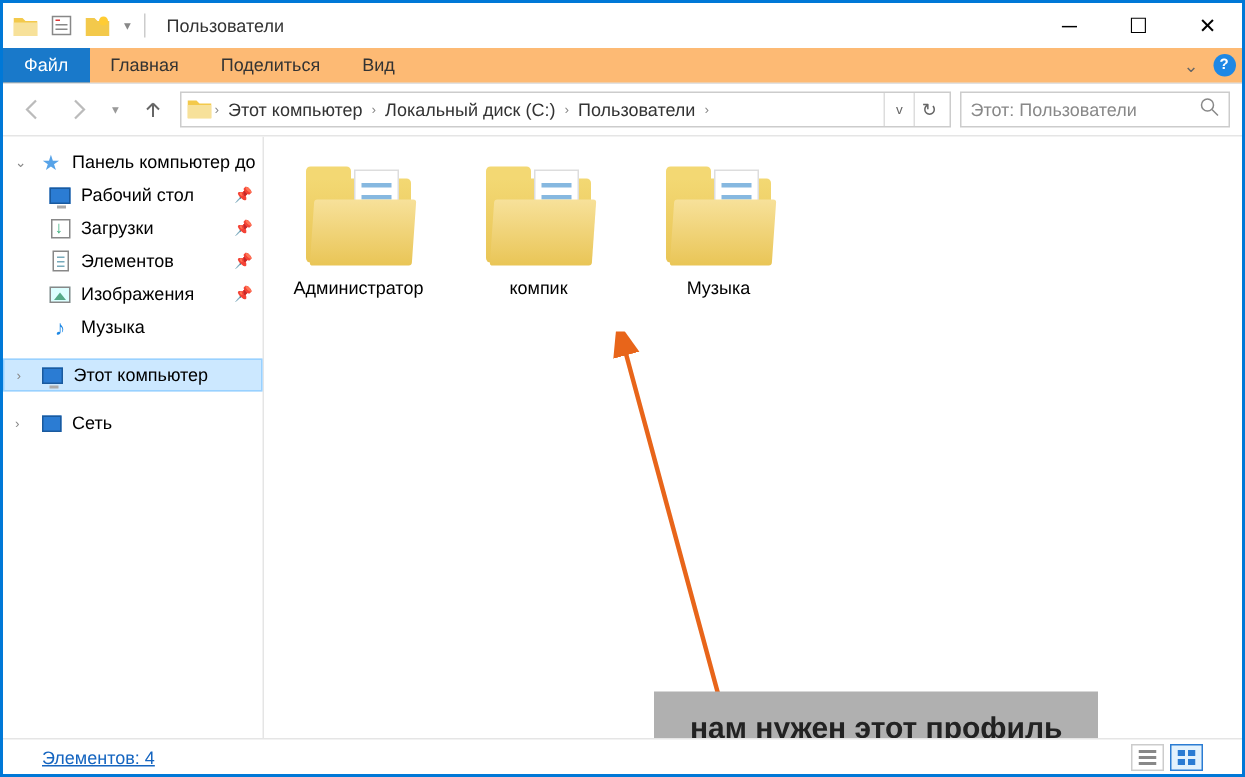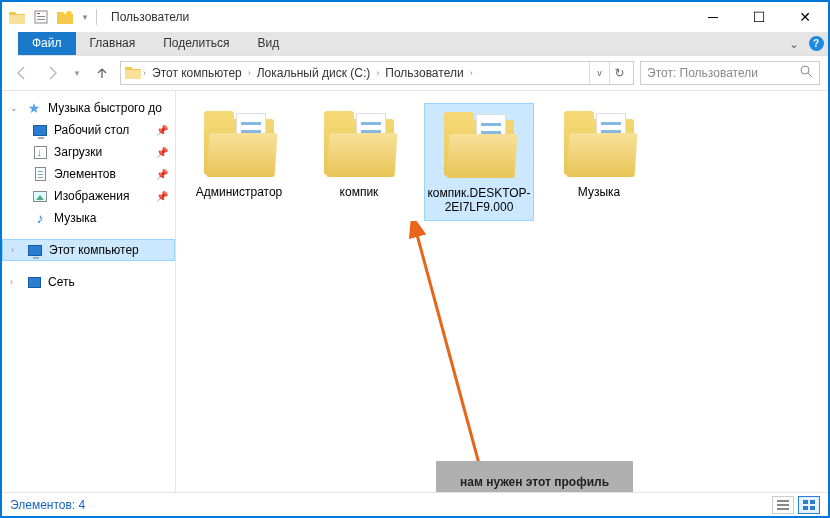--- a/index.html
+++ b/index.html
@@ -9,21 +9,21 @@
 
 .titlebar { height: 30px; display: flex; align-items: center; padding-left: 4px; background: #fff; }
 .titlebar .qat { display: flex; align-items: center; gap: 2px; }
 .titlebar .qat .ico { width: 22px; height: 22px; display: flex; align-items: center; justify-content: center; }
 .titlebar .sep { width: 1px; height: 16px; background: #ccc; margin: 0 4px; }
 .titlebar .title { margin-left: 10px; color: #333; }
 .titlebar .winctrl { margin-left: auto; display: flex; }
 .titlebar .winctrl div { width: 46px; height: 30px; display: flex; align-items: center; justify-content: center; font-size: 14px; font-family: "Segoe MDL2 Assets", Arial; }
 
 
-.ribbon { height: 24px; display: flex; background: #e5e5e5; border-bottom: 1px solid #e1e1e1; margin-left: 16px; }
+.ribbon { height: 24px; display: flex; background: #fdba74; border-bottom: 1px solid #e1e1e1; }
 .ribbon .tab { padding: 4px 14px; color: #333; }
 .ribbon .tab.file { background: #1979ca; color: #fff; }
 .ribbon .spacer { flex: 1; }
 .ribbon .expand { width: 20px; display: flex; align-items: center; justify-content: center; color: #666; }
 .ribbon .help { width: 24px; display: flex; align-items: center; justify-content: center; }
 .help-circle { width: 15px; height: 15px; border-radius: 50%; background: #1e88e5; color: #fff; font-size: 10px; line-height: 15px; text-align: center; font-weight: bold; }
 
 
 .navbar { height: 34px; display: flex; align-items: center; padding: 4px 8px; gap: 6px; }
 .navbtn { width: 24px; height: 24px; display: flex; align-items: center; justify-content: center; color: #999; }
@@ -75,28 +75,28 @@
 .doc { width:11px; height:14px; border:1px solid #888; background:#fff; position:relative; }
 .doc::before { content:""; position:absolute; left:2px; top:3px; right:2px; height:1px; background:#7ab; box-shadow:0 3px 0 #7ab, 0 6px 0 #7ab; }
 .img { width:14px; height:11px; border:1px solid #888; background:#dff; position:relative; }
 .img::after { content:""; position:absolute; left:2px; bottom:1px; width:0; height:0; border-left:4px solid transparent; border-right:4px solid transparent; border-bottom:5px solid #5a8; }
 .vid { width:14px; height:11px; background:#222; border:1px solid #000; position:relative; }
 .vid::before { content:""; position:absolute; left:0; top:0; bottom:0; width:3px; background:repeating-linear-gradient(#fff,#fff 1px,#222 1px,#222 2px); }
 .mus { color:#1e88e5; font-size:14px; }
 .net { width:13px; height:11px; background:#2b7cd3; border:1px solid #1a5a9e; }
 
 
-.status { height: 24px; border-top: 1px solid #e5e5e5; display: flex; align-items: center; padding: 0 8px; color: #1565c0; }
+.status { height: 24px; border-top: 1px solid #e5e5e5; display: flex; align-items: center; padding: 0 26px; color: #1565c0; text-decoration: underline; }
 .status .right { margin-left: auto; display: flex; gap: 4px; }
 .status .vbtn { width: 22px; height: 18px; border: 1px solid #ccc; display:flex; align-items:center; justify-content:center; }
 .status .vbtn.active { border-color:#2b7cd3; background:#e3f2fd; }
 
 
 .arrow { position: absolute; left: 230px; top: 130px; pointer-events: none; }
-.caption { position: absolute; left: 260px; top: 370px; background: #b0b0b0; padding: 14px 24px; font-size: 12px; font-weight: bold; color: #222; }
+.caption { position: absolute; left: 260px; top: 370px; background: #b0b0b0; padding: 14px 24px; font-size: 20px; font-weight: bold; color: #222; }
 </style>
 </head>
 <body>
 
 <div class="window">
 
   <div class="titlebar">
     <div class="qat">
       <div class="ico">
         <svg width="16" height="14" viewBox="0 0 16 14">
@@ -187,21 +187,21 @@
       </span>
     </div>
   </div>
 
   <div class="body">
 
     <div class="sidebar">
       <div class="item root">
         <span class="tw">⌄</span>
         <span class="icn star">★</span>
-        <span>Музыка быстрого до</span>
+        <span>Панель компьютер до</span>
       </div>
       <div class="item child">
         <span class="icn">
             <span class="mon"></span>
           </span>
         <span>Рабочий стол</span>
         <span style="margin-left:auto;margin-right:6px;color:#888;font-size:10px;">📌</span>
       </div>
       <div class="item child">
         <span class="icn">
@@ -259,29 +259,20 @@
         </div>
         <div class="folder">
           <div class="ficn">
               <div class="ftab"></div>
               <div class="fbody"></div>
               <div class="fpapers"></div>
               <div class="ffront"></div>
             </div>
           <div class="lbl">компик</div>
         </div>
-        <div class="folder selected">
-          <div class="ficn">
-              <div class="ftab"></div>
-              <div class="fbody"></div>
-              <div class="fpapers"></div>
-              <div class="ffront"></div>
-            </div>
-          <div class="lbl">компик.DESKTOP-2EI7LF9.000</div>
-        </div>
         <div class="folder">
           <div class="ficn">
               <div class="ftab"></div>
               <div class="fbody"></div>
               <div class="fpapers"></div>
               <div class="ffront"></div>
             </div>
           <div class="lbl">Музыка</div>
         </div>
       </div>

